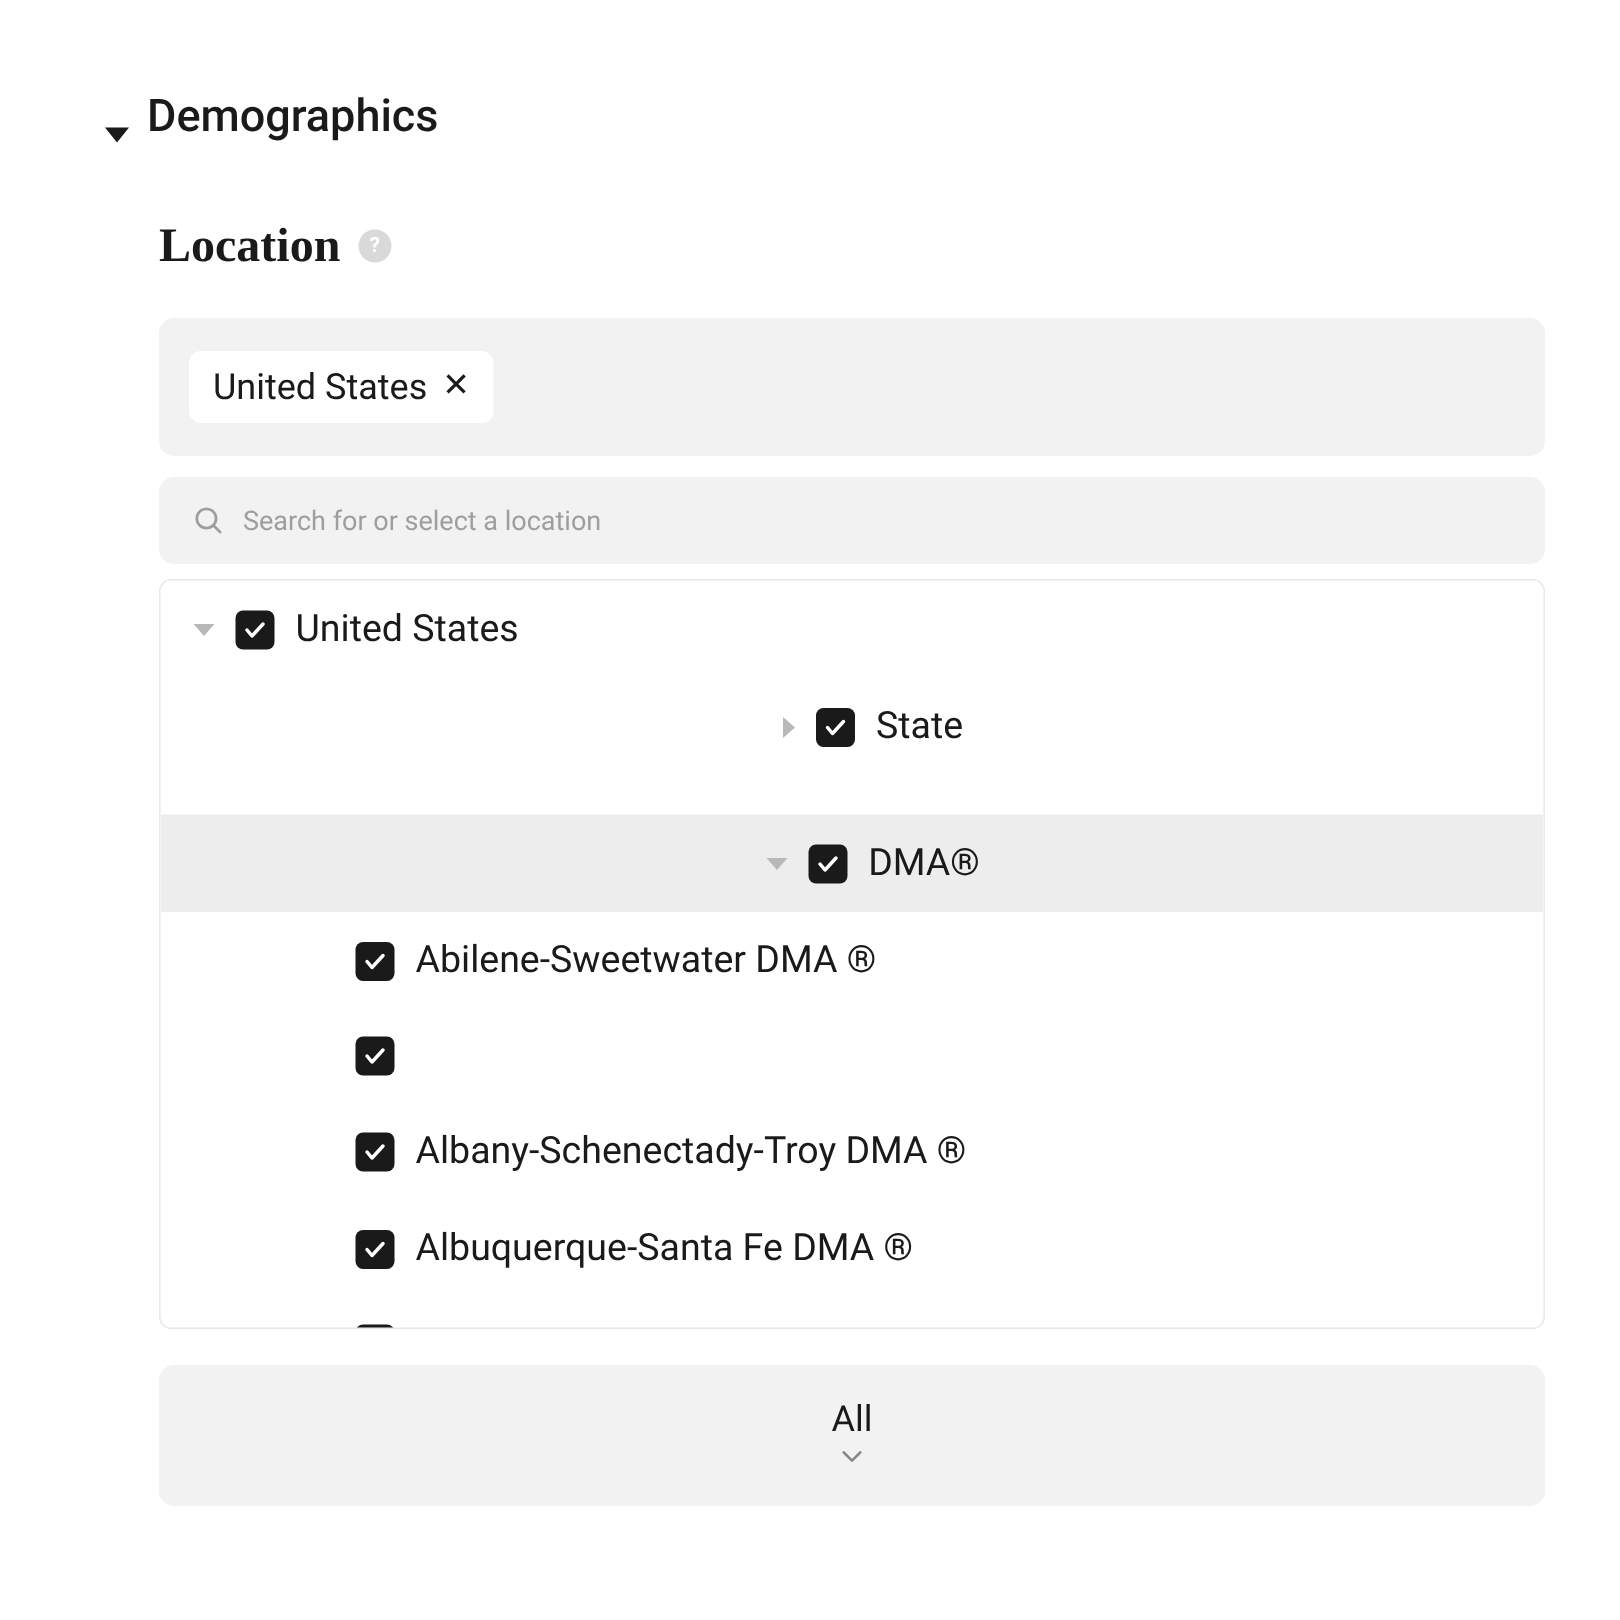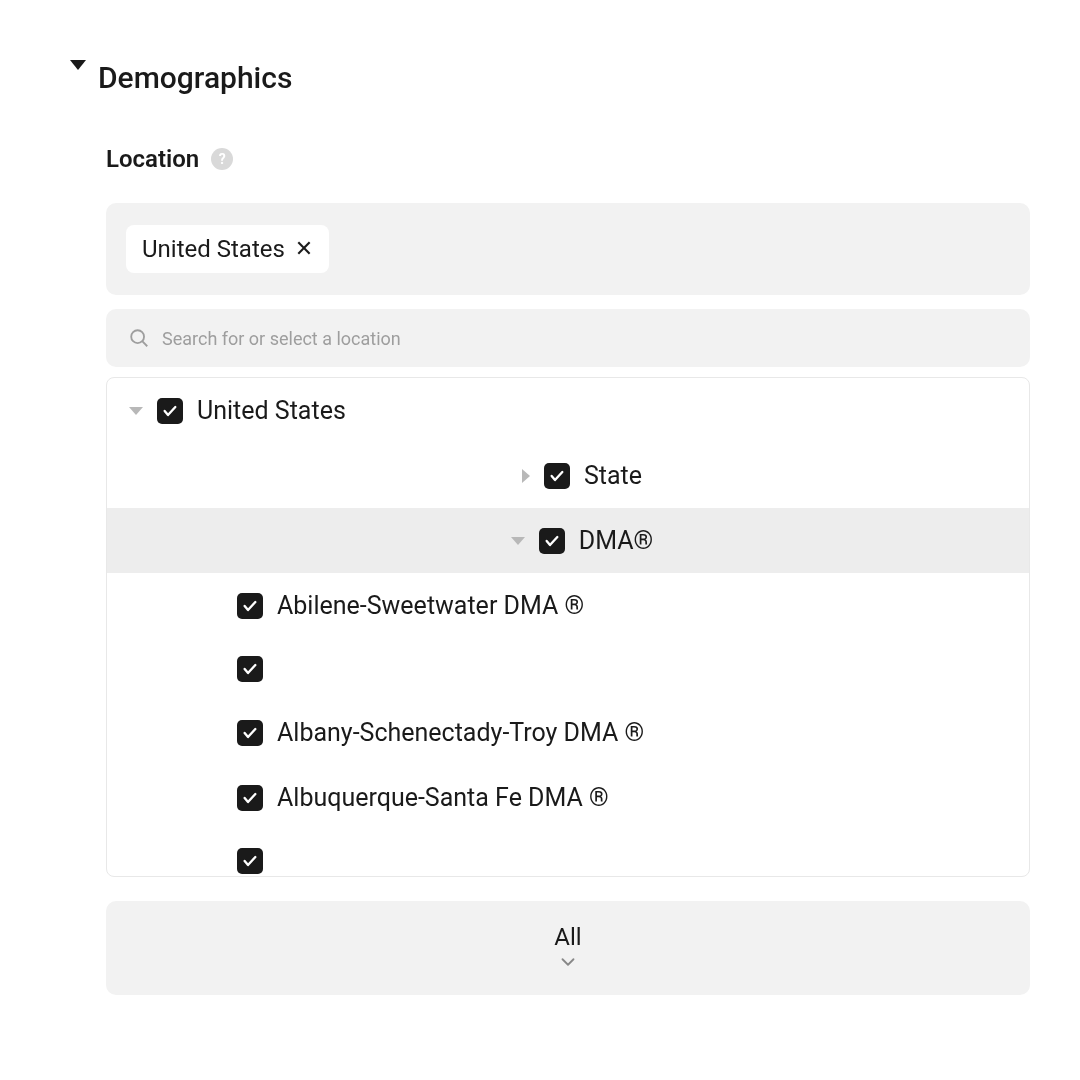--- a/index.html
+++ b/index.html
@@ -10,21 +10,21 @@
     body {
       font-family: -apple-system, BlinkMacSystemFont, "Segoe UI", Roboto, Helvetica, Arial, sans-serif;
       background: #ffffff;
       width: 1080px;
       height: 1080px;
       padding: 60px 50px;
       color: #1a1a1a;
     }
     .section-header {
       display: flex;
-      align-items: flex-start;
+      align-items: flex-end;
       gap: 12px;
       margin-bottom: 50px;
       margin-left: 20px;
     }
     .section-header .caret-down-icon {
       width: 0;
       height: 0;
       border-left: 8px solid transparent;
       border-right: 8px solid transparent;
       border-top: 10px solid #1a1a1a;
@@ -35,23 +35,24 @@
       color: #1a1a1a;
     }
     .field-label-row {
       display: flex;
       align-items: center;
       gap: 12px;
       margin-left: 56px;
       margin-bottom: 30px;
     }
     .field-label {
-      font-size: 24px;
+      font-size: 32px;
       font-weight: 600;
       color: #1a1a1a;
+      font-family: Liberation Serif, serif;
     }
     .help-icon {
       width: 22px;
       height: 22px;
       border-radius: 50%;
       background: #d9d9d9;
       color: #ffffff;
       font-size: 14px;
       font-weight: 700;
       display: flex;
@@ -127,20 +128,21 @@
     .tree-row {
       display: flex;
       align-items: center;
       gap: 14px;
       padding: 18px 22px;
       font-size: 25px;
       color: #1a1a1a;
     }
     .tree-row.highlight {
       background: #ededed;
+      margin-top: 26px;
     }
     .tree-caret {
       width: 0;
       height: 0;
       flex-shrink: 0;
     }
     .tree-caret.down {
       border-left: 7px solid transparent;
       border-right: 7px solid transparent;
       border-top: 8px solid #b8b8b8;

